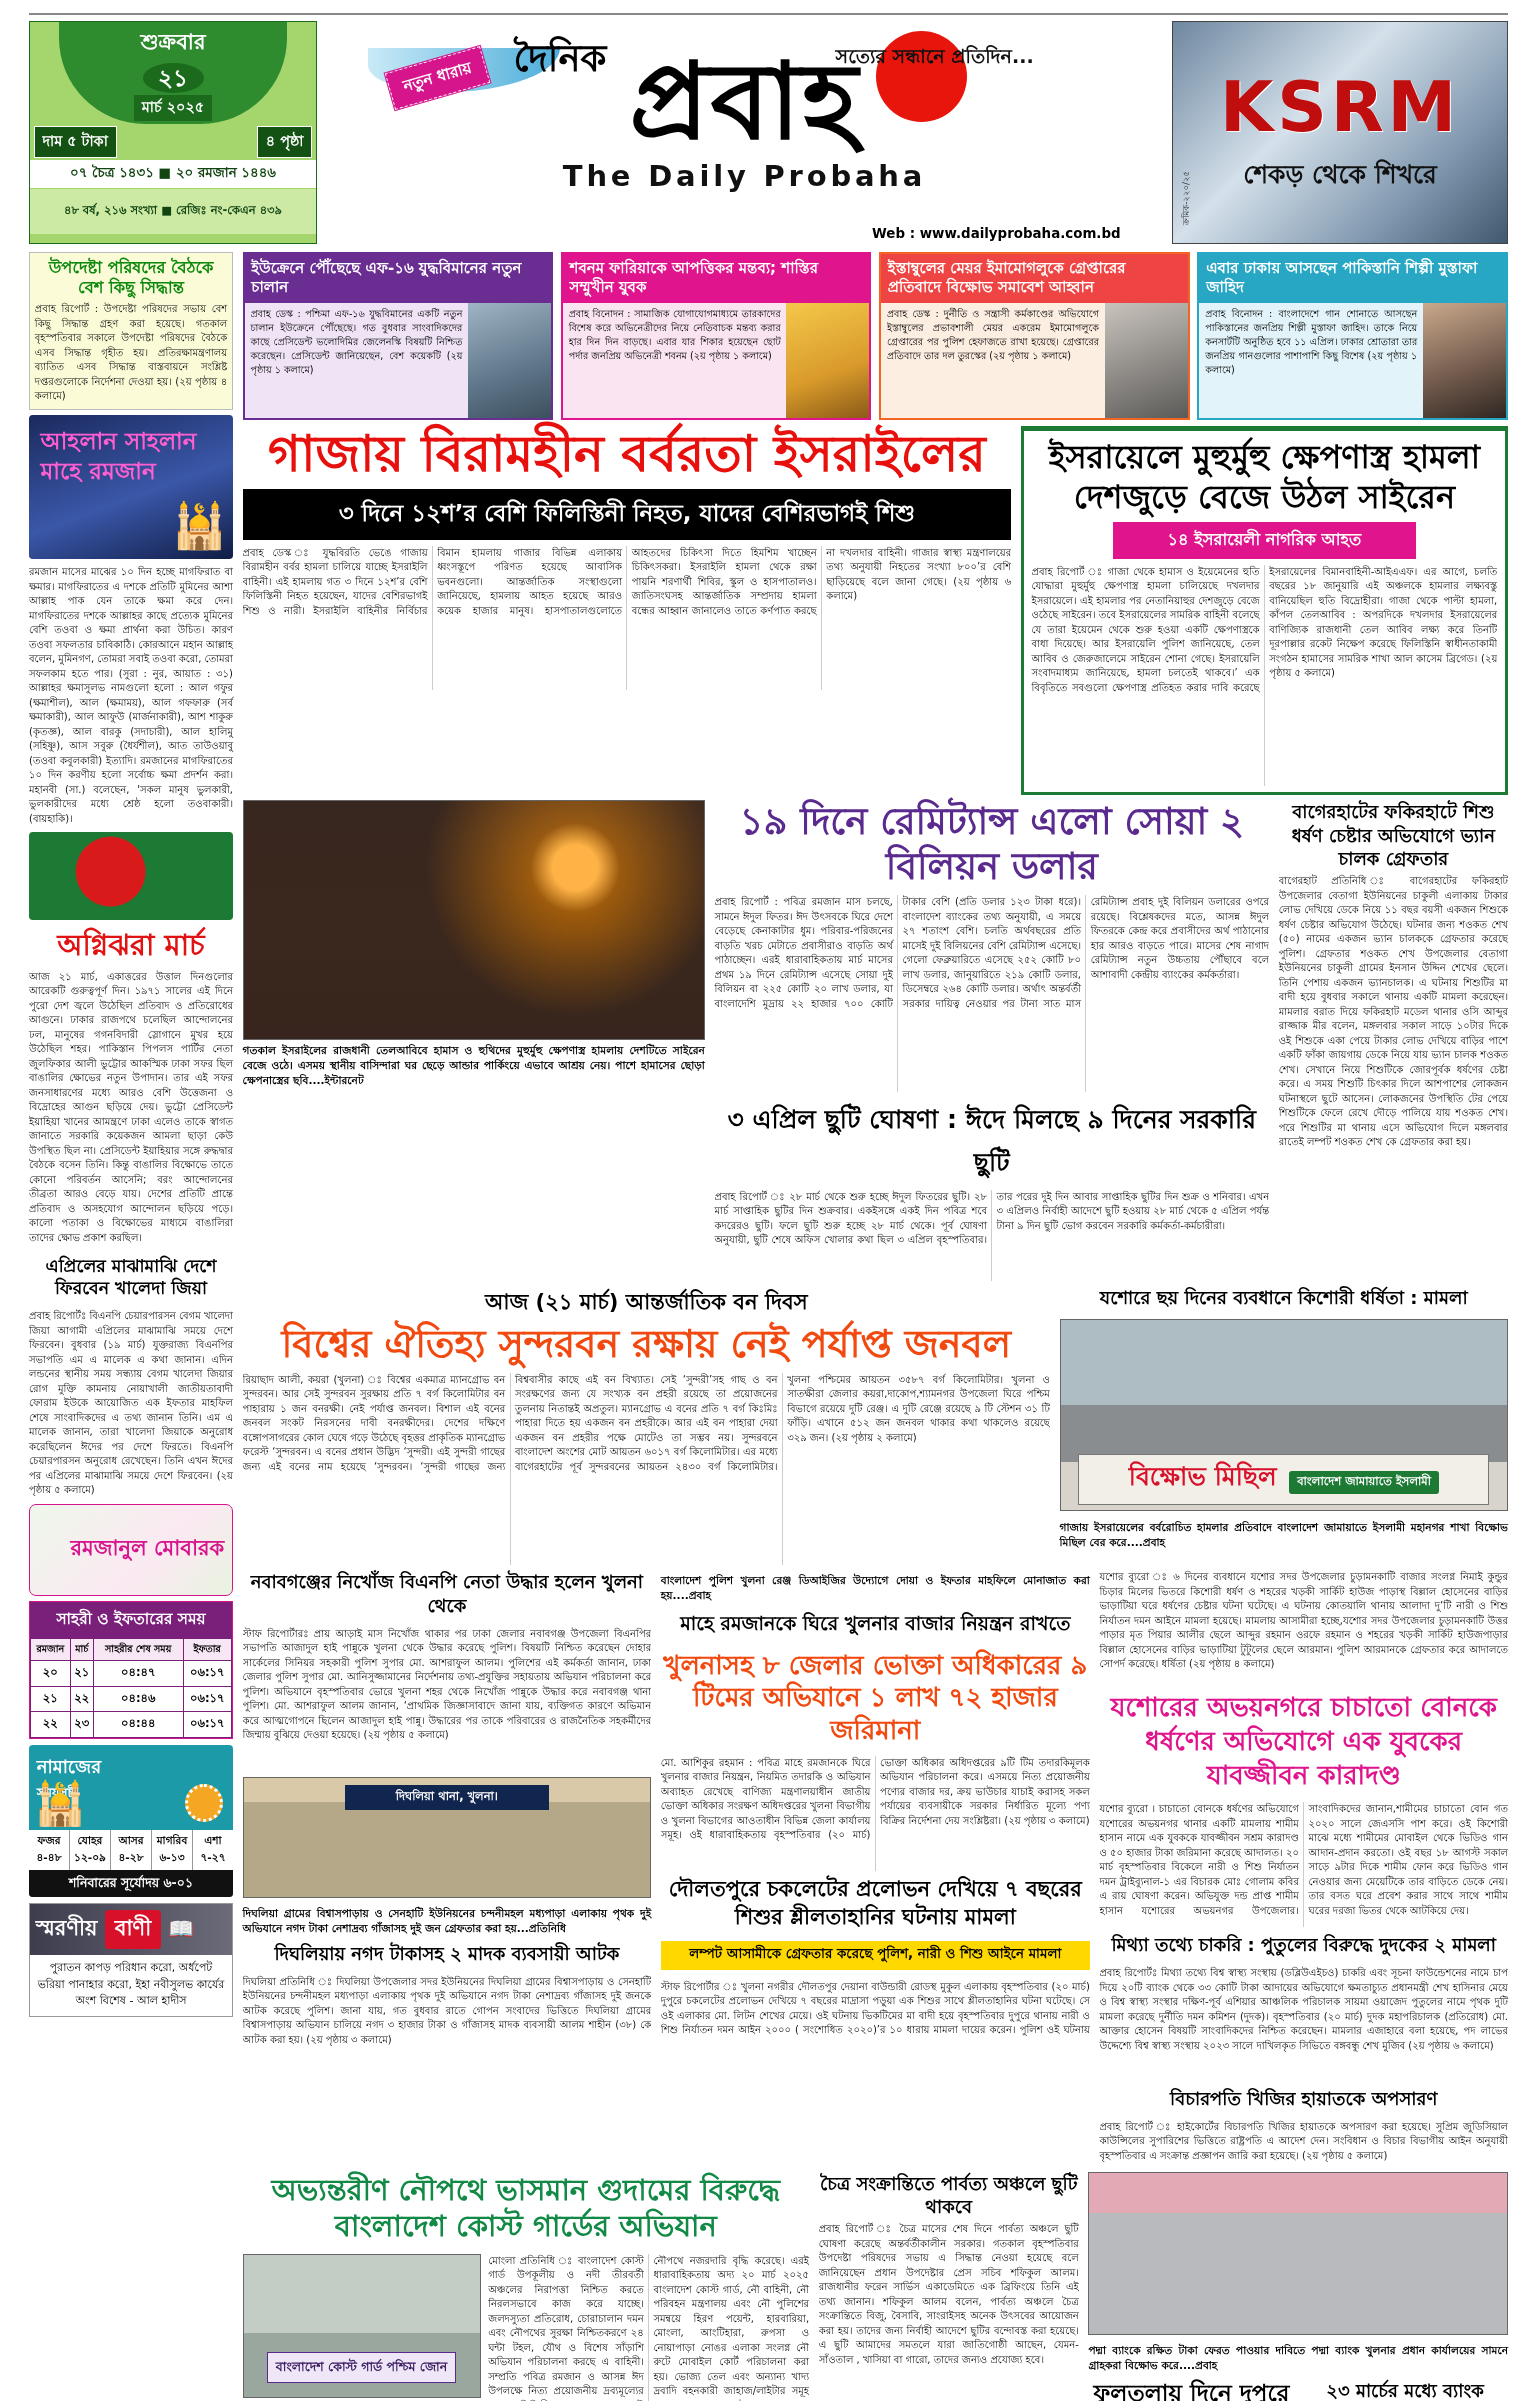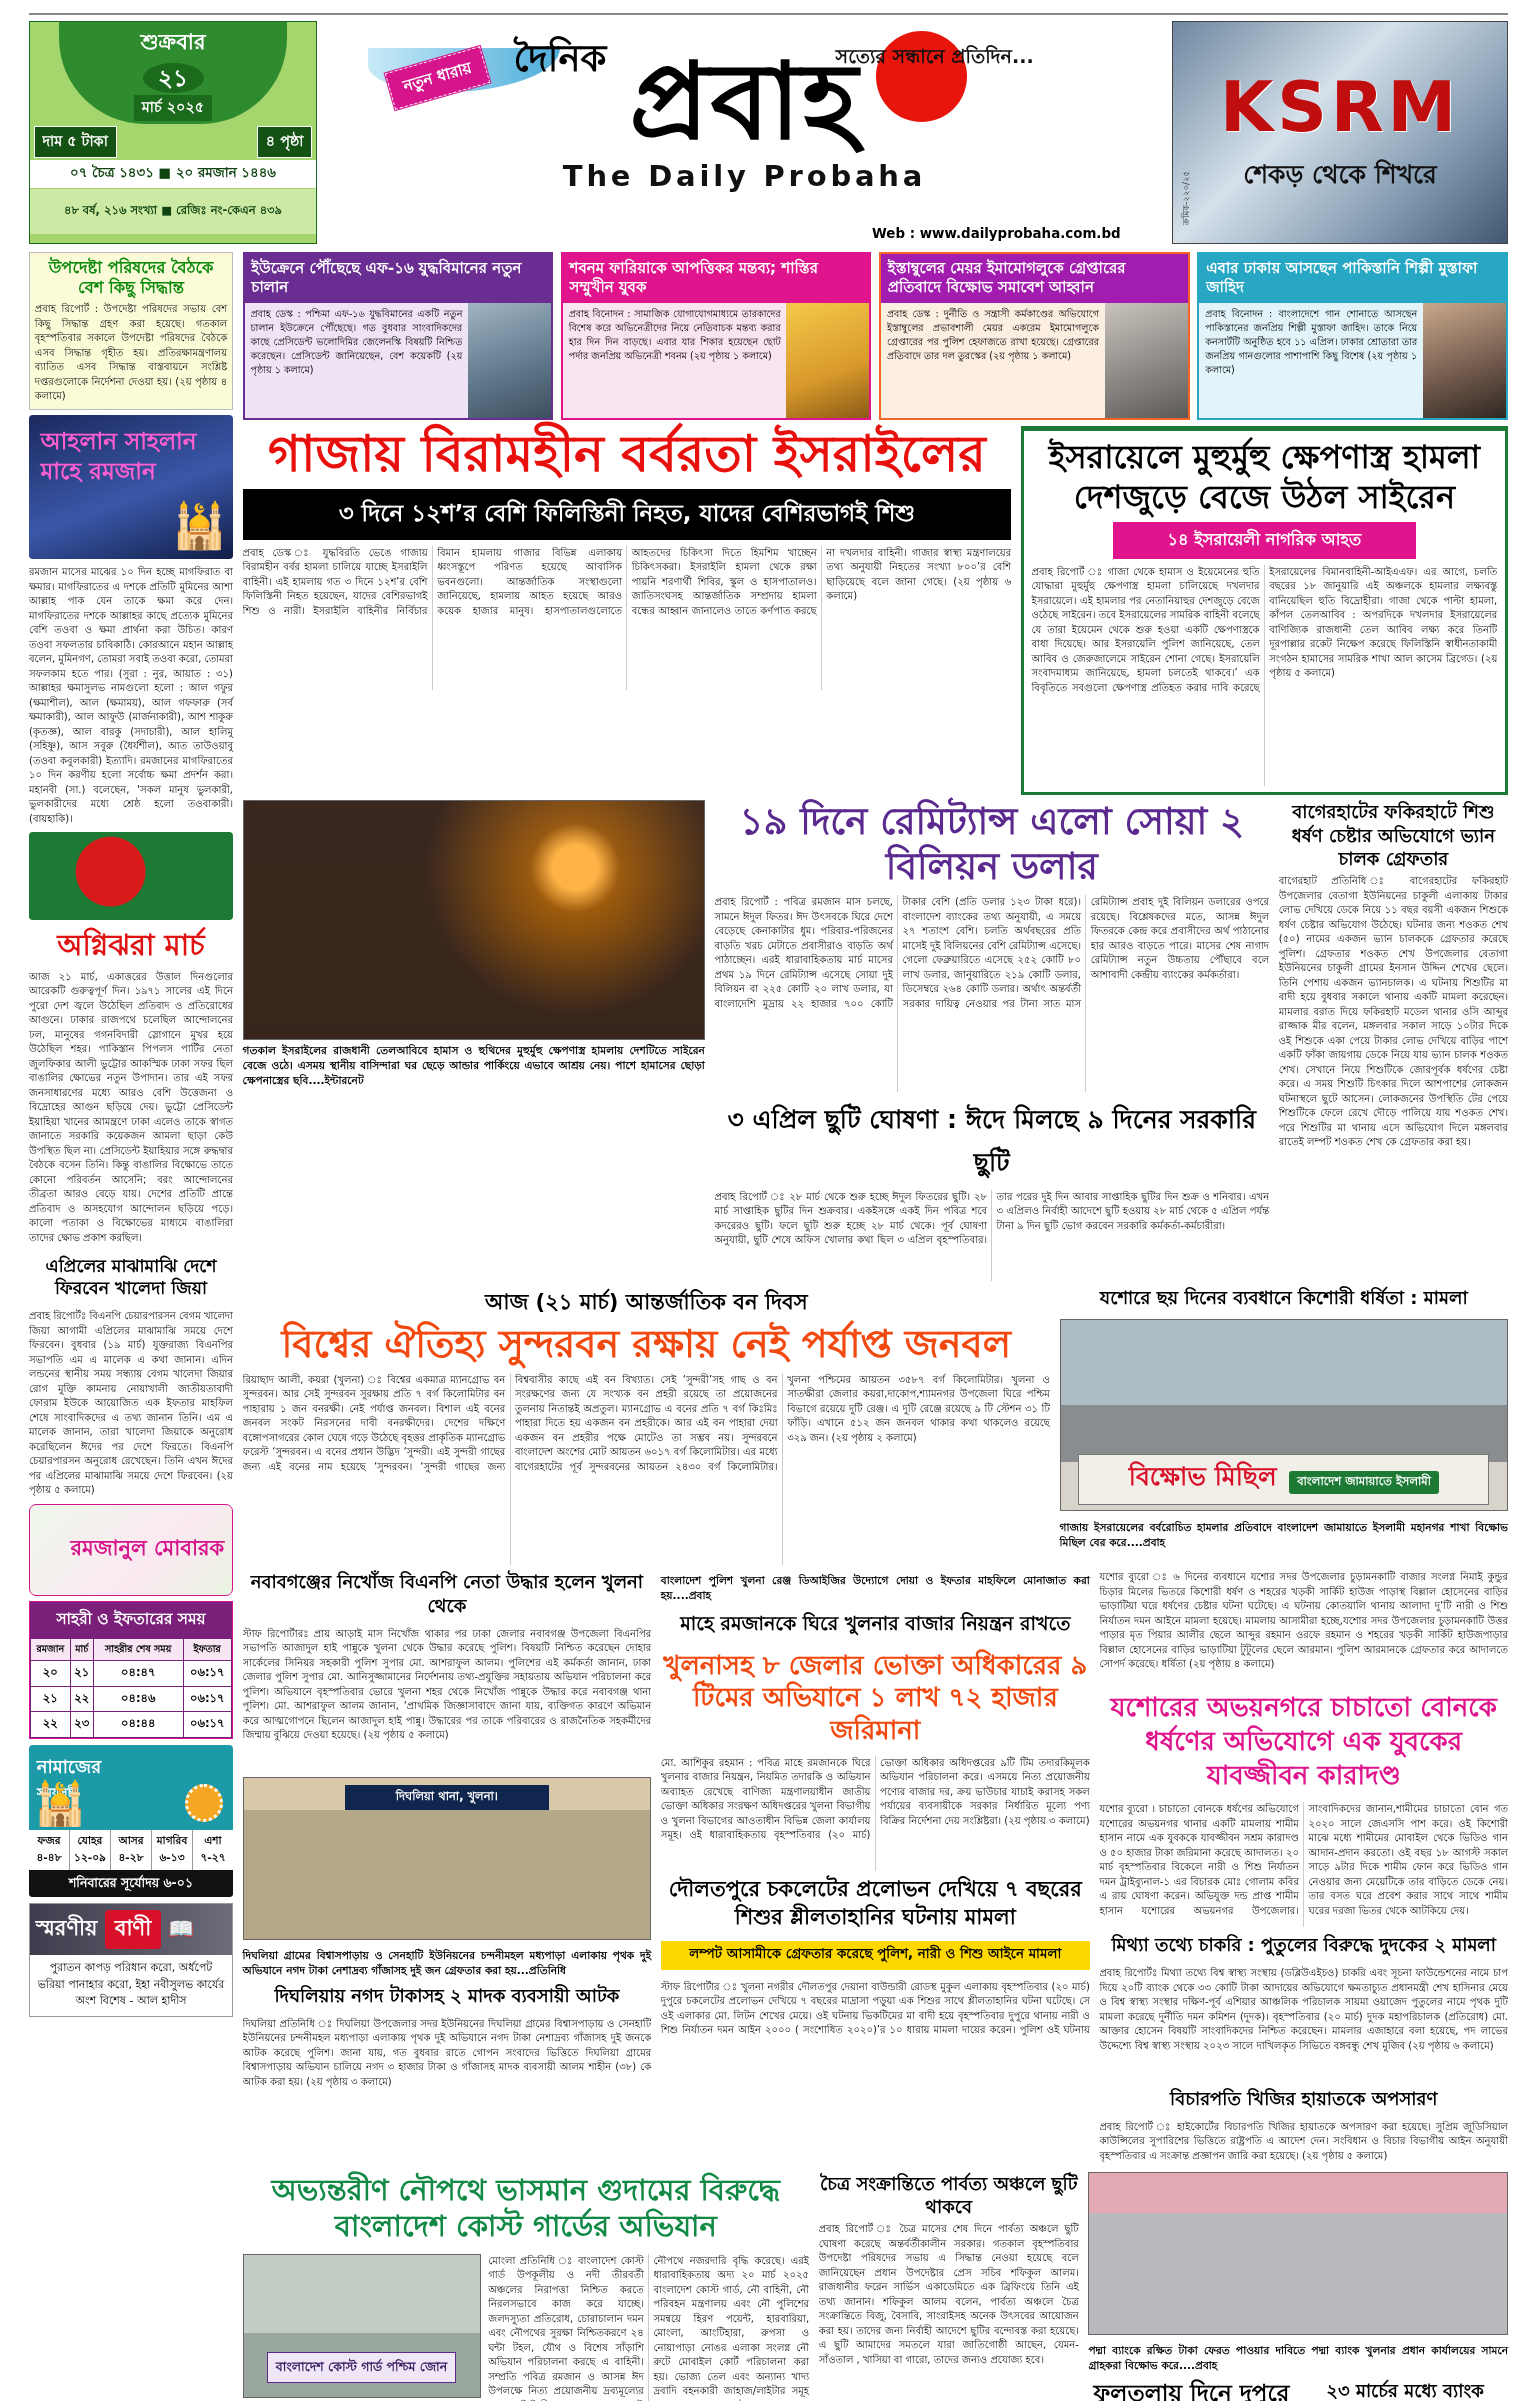--- a/index.html
+++ b/index.html
@@ -66,21 +66,21 @@
   .quote-body { font-size:11px; padding:5.8px; text-align:center; line-height:1.5; }
   
   .teasers { display:flex; gap:7.7px; height:168px; }
   .teaser { flex:1; border:2.9px solid; display:flex; flex-direction:column; overflow:hidden; }
   .teaser-h { color:#fff; font-weight:bold; font-size:15px; padding:4.8px 6.7px; line-height:1.3; }
   .teaser-body { display:flex; flex:1; }
   .teaser-text { flex:1; font-size:9.6px; padding:4.8px 5.8px; text-align:justify; line-height:1.45; }
   .teaser-img { width:83px; }
   .t-purple { border-color:#6a2d91; } .t-purple .teaser-h { background:#6a2d91; } .t-purple .teaser-text { background:#efe3f5; }
   .t-pink { border-color:#e0148c; } .t-pink .teaser-h { background:#e0148c; } .t-pink .teaser-text { background:#fbe4f1; }
-  .t-orange { border-color:#f26522; } .t-orange .teaser-h { background:#a21caf; } .t-orange .teaser-text { background:#fdeee2; }
+  .t-orange { border-color:#f26522; } .t-orange .teaser-h { background:#ef4444; } .t-orange .teaser-text { background:#fdeee2; }
   .t-cyan { border-color:#27a7c4; } .t-cyan .teaser-h { background:#27a7c4; } .t-cyan .teaser-text { background:#e2f4f9; }
   .img-jet { background:linear-gradient(160deg,#9fb4c4,#5e7689 60%,#3c4f5e); }
   .img-actress { background:linear-gradient(160deg,#f4c84a,#d99a2b 60%,#8a5a16); }
   .img-crowd { background:linear-gradient(160deg,#c9c3bc,#8d8a86 55%,#5c5a58); }
   .img-singer { background:linear-gradient(160deg,#caa98c,#6e574a 60%,#2f2722); }
   .rowB { display:flex; gap:9.6px; }
   .lead { flex:1.65; }
   .h-lead { color:#e8100c; font-size:50px; font-weight:bold; text-align:center; line-height:1.15; }
   .subbar { background:#000; color:#fff; font-size:23px; font-weight:bold; text-align:center; padding:5.8px 3.8px; margin:5.8px 0; }
   .cols4 { column-count:4; column-gap:9.6px; column-rule:1px solid #ccc; height:144px; overflow:hidden; }
@@ -104,21 +104,21 @@
   .iftar-banner { position:absolute; top:11.5px; left:12%; width:76%; background:#f4f6ee; border:1.9px solid #3b5ea8; font-size:12.5px; font-weight:bold; color:#2d5016; text-align:center; padding:5.8px 0; }
   .h-market-k { font-size:19px; font-weight:bold; text-align:center; }
   .h-market { color:#f1490f; font-size:26px; font-weight:bold; text-align:center; line-height:1.25; margin:1.9px 0 3.8px 0; }
   .h-doulat { font-size:21px; font-weight:bold; text-align:center; line-height:1.3; }
   .yellowbar { background:#ffd800; font-size:13.4px; font-weight:bold; text-align:center; padding:3.8px 1.9px; margin:3.8px 0; }
   .protest-img { height:192px; background:linear-gradient(180deg,#aebcc4 0 45%, #8a8d90 45% 75%, #d8d4cc 75%); position:relative; }
   .protest-banner { position:absolute; bottom:5.8px; left:4%; width:92%; background:#f2efe8; border:1px solid #777; text-align:center; padding:1.9px 0 3.8px 0; }
   .pb-main { color:#d8102a; font-size:25px; font-weight:bold; }
   .pb-org { display:inline-block; background:#1d7a34; color:#fff; font-size:11.5px; font-weight:bold; padding:1.9px 7.7px; margin-left:7.7px; border-radius:2.9px; }
   .h-pink { color:#e0148c; font-size:26px; font-weight:bold; text-align:center; line-height:1.3; margin-bottom:3.8px; }
-  .police-img { height:163px; background:linear-gradient(180deg,#d9c9a8 0 20%, #b5a888 20% 100%); position:relative; }
+  .police-img { height:121px; background:linear-gradient(180deg,#d9c9a8 0 20%, #b5a888 20% 100%); position:relative; }
   .police-strip { position:absolute; top:7.7px; left:25%; width:50%; background:#10264f; color:#fff; font-size:11.5px; font-weight:bold; text-align:center; padding:2.9px 0; }
   .h-green { color:#128a46; font-size:29px; font-weight:bold; text-align:center; line-height:1.25; margin-bottom:3.8px; }
   .cg-img { height:144px; background:linear-gradient(180deg,#c3cdc6 0 55%, #9aa79e 55%); position:relative; }
   .cg-banner { position:absolute; bottom:13.4px; left:10%; width:80%; background:#efe7f7; border:1.9px solid #5b2a8e; color:#3b1d62; font-size:12.5px; font-weight:bold; text-align:center; padding:4.8px 0; }
   .padma-img { height:163px; background:linear-gradient(180deg,#e3a9b4 0 25%, #b8babd 25% 100%); }
   .h-black-md { font-size:23px; font-weight:bold; text-align:center; line-height:1.3; margin-bottom:2.9px; }
 </style>
 </head>
 <body>
 

